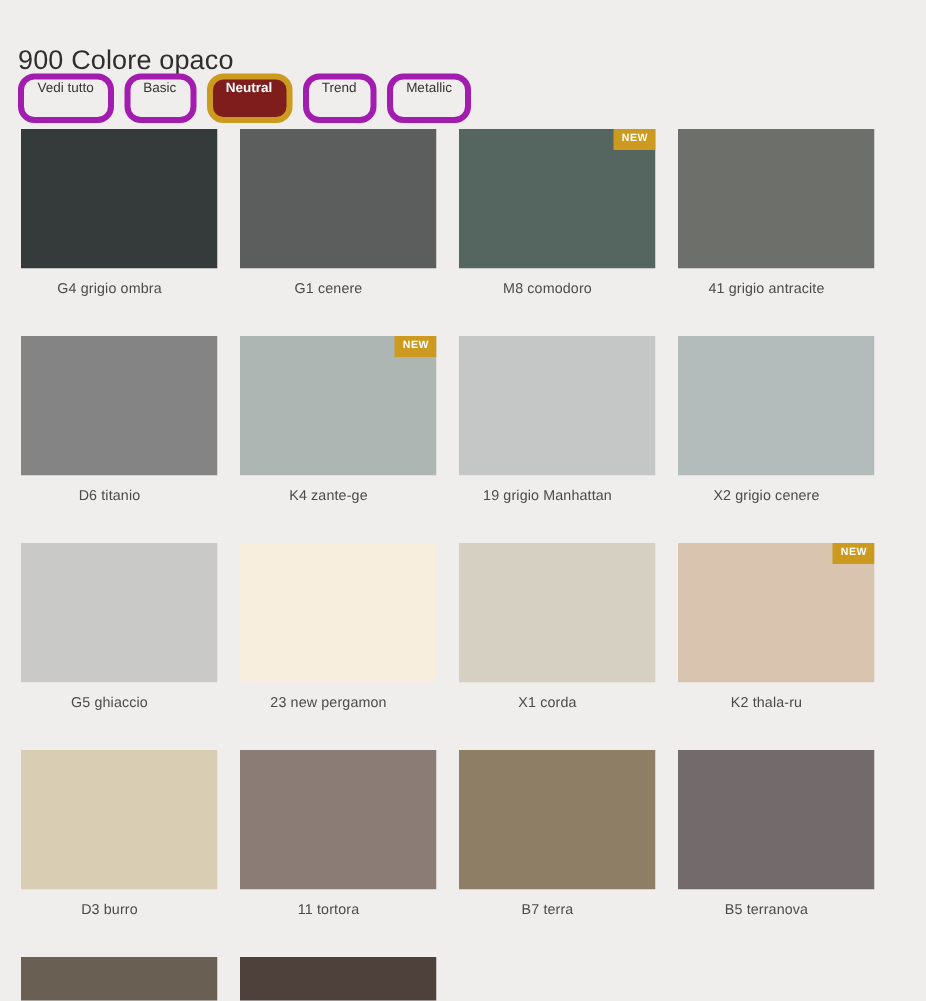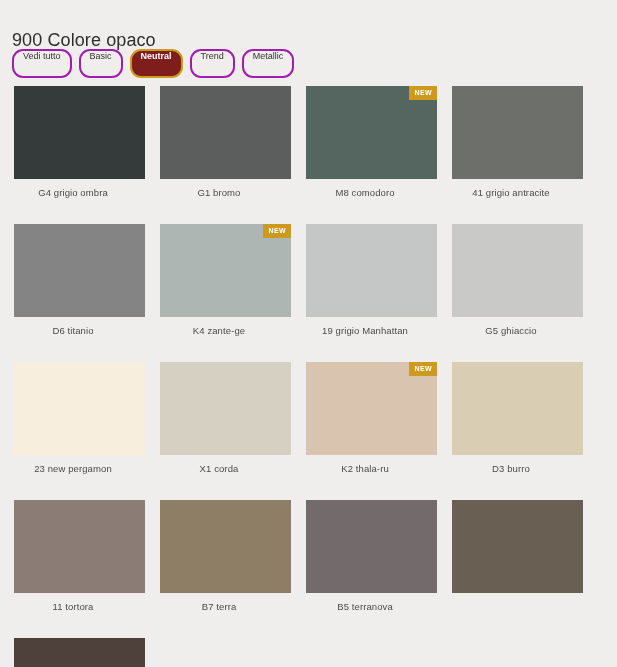--- a/index.html
+++ b/index.html
@@ -31,21 +31,21 @@
   }
   .filter-bar {
     position: absolute;
     left: 12px;
     top: 33px;
     display: flex;
     gap: 7px;
     align-items: center;
   }
   .filter-chip {
-    border: 2px solid #a21caf;
+    border: 4px solid #a21caf;
     border-radius: 11px;
     background: transparent;
     color: #333333;
     font-size: 9px;
     line-height: 9px;
     padding: 5px 9px 20px 9px;
     height: 19px;
     display: flex;
     align-items: center;
     justify-content: center;
@@ -127,21 +127,21 @@
       <div class="card">
         <div class="swatch-wrap">
           <div class="swatch" style="background: rgb(53, 58, 58);"></div>
         </div>
         <div class="card-label">G4 grigio ombra</div>
       </div>
       <div class="card">
         <div class="swatch-wrap">
           <div class="swatch" style="background: rgb(92, 94, 93);"></div>
         </div>
-        <div class="card-label">G1 bromo</div>
+        <div class="card-label">G1 cenere</div>
       </div>
       <div class="card">
         <div class="swatch-wrap">
           <div class="swatch" style="background: rgb(85, 101, 96);"></div>
           <span class="badge-new">NEW</span>
         </div>
         <div class="card-label">M8 comodoro</div>
       </div>
       <div class="card">
         <div class="swatch-wrap">
@@ -163,20 +163,26 @@
         <div class="card-label">K4 zante-ge</div>
       </div>
       <div class="card">
         <div class="swatch-wrap">
           <div class="swatch" style="background: rgb(197, 198, 198);"></div>
         </div>
         <div class="card-label">19 grigio Manhattan</div>
       </div>
       <div class="card">
         <div class="swatch-wrap">
+          <div class="swatch" style="background: rgb(179, 188, 187);"></div>
+        </div>
+        <div class="card-label">X2 grigio cenere</div>
+      </div>
+      <div class="card">
+        <div class="swatch-wrap">
           <div class="swatch" style="background: rgb(201, 202, 200);"></div>
         </div>
         <div class="card-label">G5 ghiaccio</div>
       </div>
       <div class="card">
         <div class="swatch-wrap">
           <div class="swatch" style="background: rgb(247, 238, 222);"></div>
         </div>
         <div class="card-label">23 new pergamon</div>
       </div>

